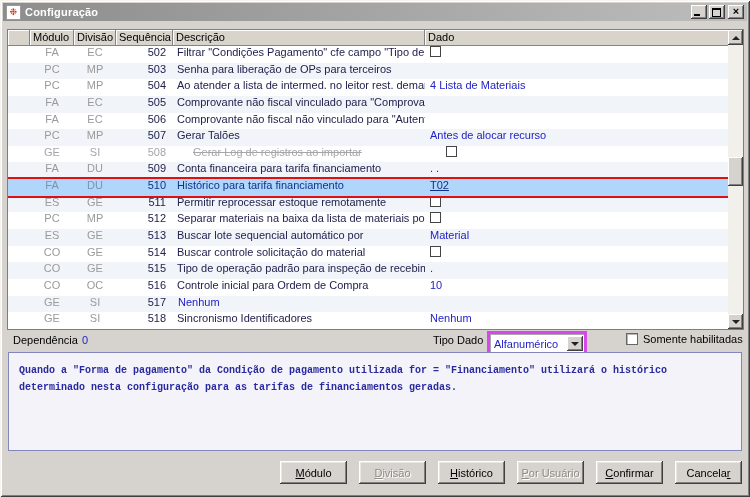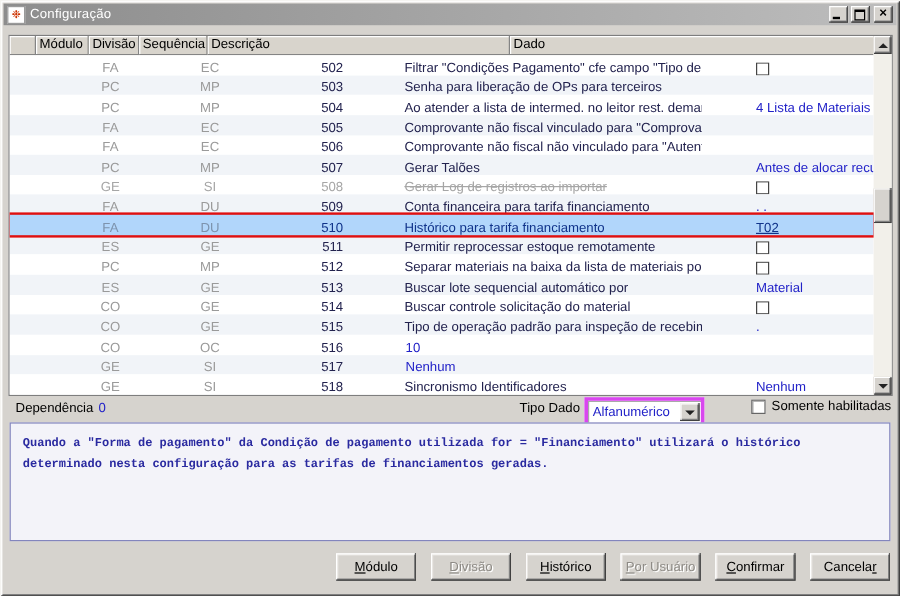--- a/index.html
+++ b/index.html
@@ -4,50 +4,50 @@
 <style>
   html,body{margin:0;padding:0;}
   body{width:750px;height:497px;overflow:hidden;font-family:"Liberation Sans","DejaVu Sans",sans-serif;font-size:11px;background:#d6d3ce;}
   .window{position:relative;width:750px;height:497px;background:#d6d3ce;
     box-shadow:inset 1px 1px 0 #f5f4f1, inset -1px -1px 0 #404040, inset 2px 2px 0 #ffffff, inset -2px -2px 0 #808080;}
   
   .titlebar{position:absolute;left:3px;top:3px;right:3px;height:18px;
     background:linear-gradient(90deg,#8d8d8d,#bdbdbd);display:flex;align-items:center;padding:0 3px;}
   .app-icon{width:13px;height:13px;background:#ffffff;border:1px solid #9a9a9a;display:flex;align-items:center;justify-content:center;
     color:#cc3300;font-size:9px;line-height:9px;font-weight:bold;}
-  .title-text{color:#ffffff;font-weight:normal;margin-left:4px;letter-spacing:0.2px;}
+  .title-text{color:#ffffff;font-weight:bold;margin-left:4px;letter-spacing:0.2px;}
   .win-btns{margin-left:auto;display:flex;align-items:center;}
   .wbtn{width:16px;height:14px;background:#d6d3ce;margin-left:2px;position:relative;
     box-shadow:inset -1px -1px 0 #404040, inset 1px 1px 0 #ffffff, inset -2px -2px 0 #808080;cursor:default;}
   .glyph-min{position:absolute;left:3px;bottom:3px;width:6px;height:2px;background:#000;}
   .glyph-max{position:absolute;left:3px;top:3px;width:7px;height:6px;border:1px solid #000;border-top-width:2px;}
   .glyph-close{position:absolute;left:0;top:0;width:16px;height:13px;text-align:center;font-size:11px;line-height:13px;font-weight:bold;color:#000;font-family:"Liberation Sans",sans-serif;}
   
   .grid{position:absolute;left:7px;top:29px;width:735px;height:299px;border:1px solid #7e7e7e;background:#ffffff;}
   .grid-inner{position:absolute;left:0;top:0;right:15px;bottom:0;display:flex;flex-direction:column;overflow:hidden;}
   .ghead{display:flex;height:16px;flex:none;background:#d8d4cc;}
   .hcell{box-sizing:border-box;height:16px;line-height:15px;padding-left:3px;background:#d8d4cc;color:#000;
     border-right:1px solid #848484;border-bottom:1px solid #848484;box-shadow:inset 1px 1px 0 #ffffff;white-space:nowrap;overflow:hidden;}
   .c-gutter{width:22px;flex:none;}
   .c-mod{width:44px;flex:none;}
   .c-div{width:42px;flex:none;}
   .c-seq{width:57px;flex:none;}
   .c-desc{width:252px;flex:none;}
   .c-dado{flex:1;min-width:0;}
   .gbody{flex:1;display:flex;flex-direction:column;}
-  .grow{display:flex;flex:1;align-items:flex-end;background:#ffffff;position:relative;gap:40px;}
+  .grow{display:flex;flex:1;align-items:flex-start;background:#ffffff;position:relative;}
   .grow.alt{background:#f1f4f8;}
   .cell{box-sizing:border-box;white-space:nowrap;overflow:hidden;}
   .cell.c-mod,.cell.c-div{text-align:center;color:#9a9a9a;}
   .cell.c-seq{text-align:right;padding-right:7px;color:#22224e;}
   .cell.c-desc{padding-left:4px;color:#22224e;}
   .cell.c-dado{padding-left:5px;color:#2222c8;display:flex;align-items:center;}
   .gridcheck{width:11px;height:11px;background:#fff;border:1px solid #444;box-sizing:border-box;display:inline-block;}
   .grow.disabled .cell{color:#a6a6a6;}
-  .grow.disabled .c-desc{text-decoration:line-through;}
+  .grow.disabled .c-desc{text-decoration:line-through;margin-left:16px;}
   .grow.selected{background:#b1d6fb;z-index:3;box-shadow:0 0 0 2px #e01010;}
   .grow.selected .c-seq,.grow.selected .c-desc{color:#10338a;}
   .grow.selected .c-dado{color:#10338a;text-decoration:underline;}
   .grow.selected .c-mod,.grow.selected .c-div{color:#7d93ad;}
   
   .sb{position:absolute;top:0;right:0;width:15px;height:100%;background:#f2f0ea;}
   .sb-btn{position:absolute;left:0;width:15px;height:15px;background:#d6d3ce;
     box-shadow:inset -1px -1px 0 #404040, inset 1px 1px 0 #ffffff, inset -2px -2px 0 #808080;display:flex;align-items:center;justify-content:center;}
   .sb-up{top:0;}
   .sb-down{bottom:0;}
@@ -239,20 +239,21 @@
     <div class="cell c-desc">Tipo de operação padrão para inspeção de recebimento</div>
     <div class="cell c-dado">
               <span>.</span>
             </div>
   </div>
           <div class="grow">
     <div class="cell c-gutter"></div>
     <div class="cell c-mod">CO</div>
     <div class="cell c-div">OC</div>
     <div class="cell c-seq">516</div>
+    <div class="cell c-desc">Controle inicial para Ordem de Compra</div>
     <div class="cell c-dado">
               <span>10</span>
             </div>
   </div>
           <div class="grow alt">
     <div class="cell c-gutter"></div>
     <div class="cell c-mod">GE</div>
     <div class="cell c-div">SI</div>
     <div class="cell c-seq">517</div>
     <div class="cell c-dado">

